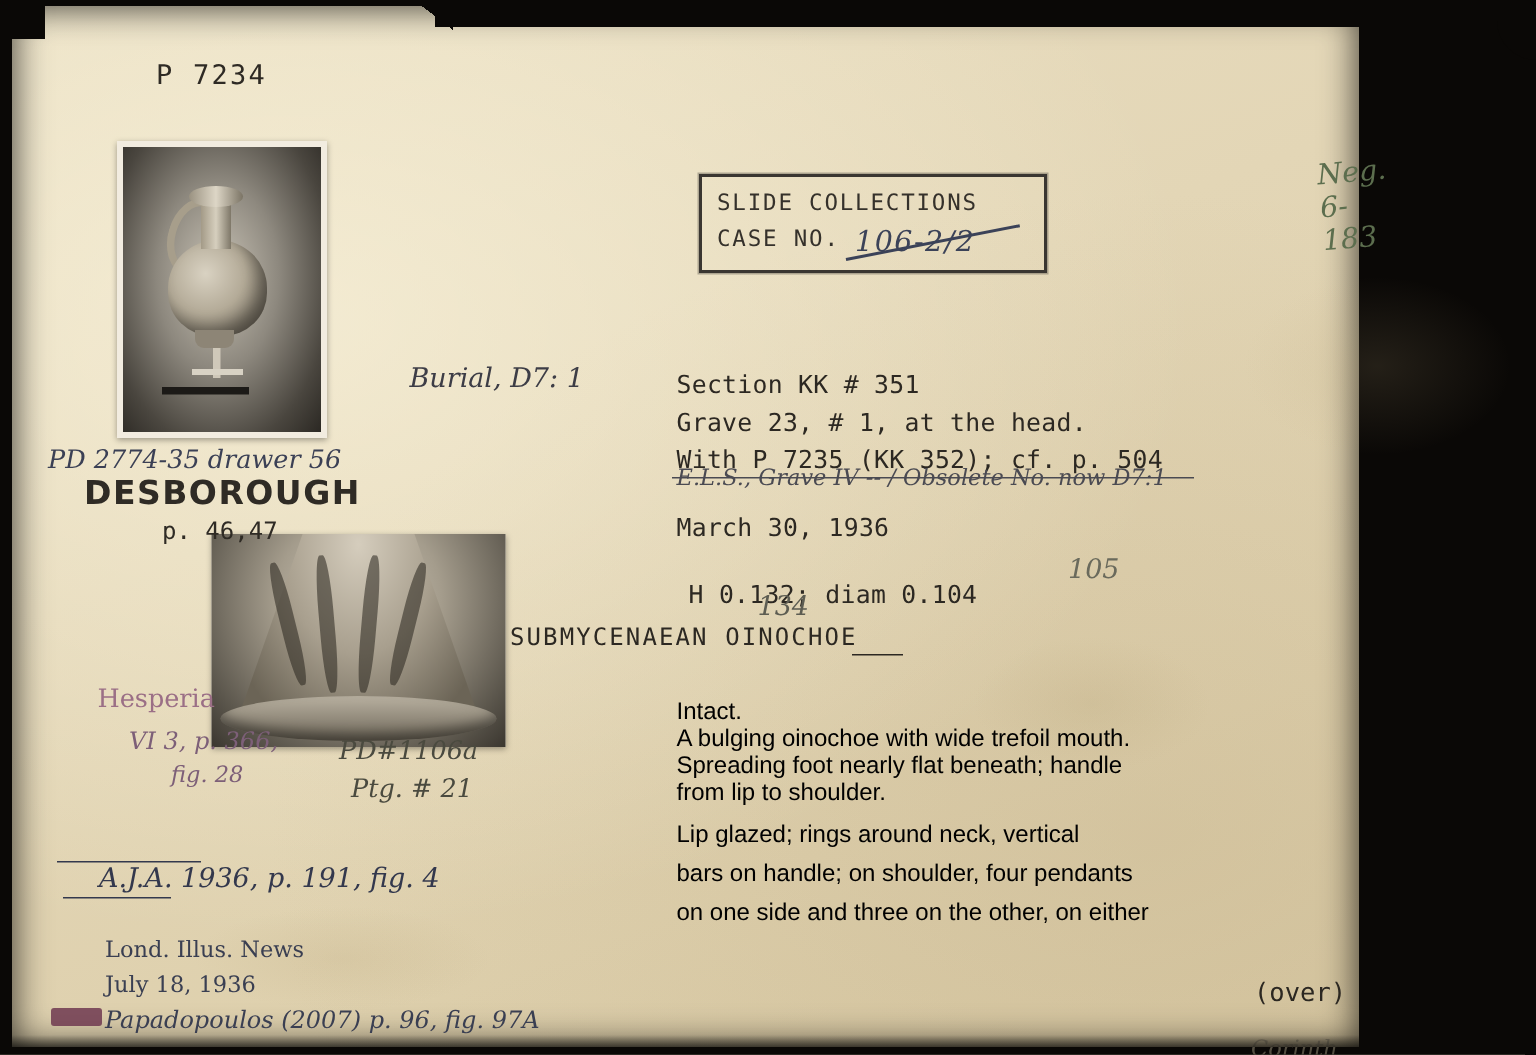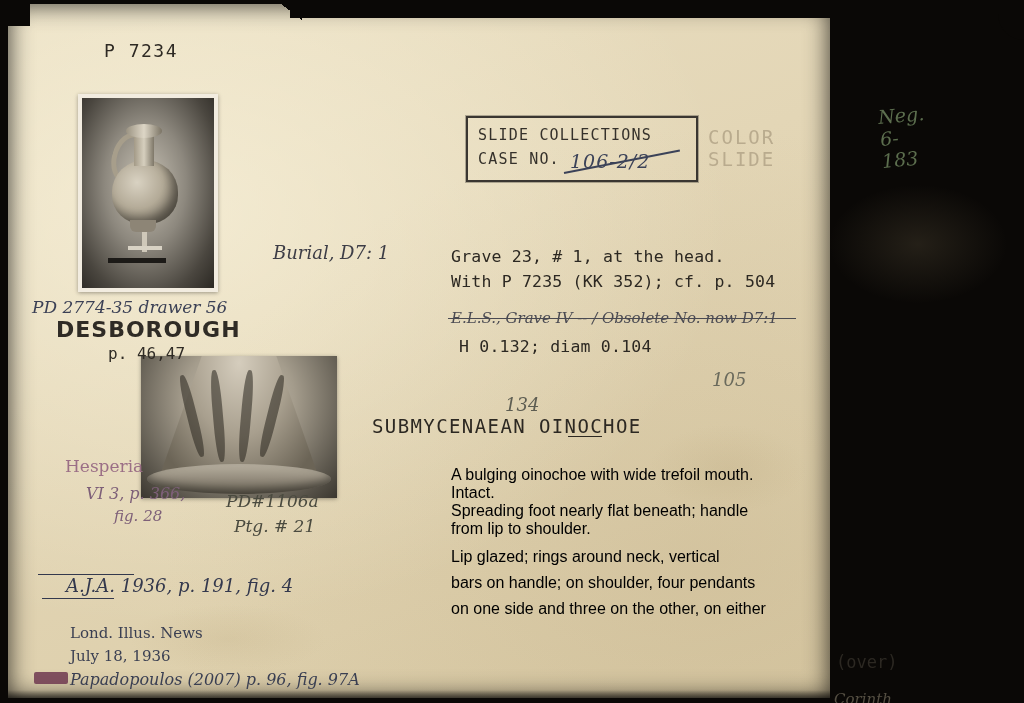--- a/index.html
+++ b/index.html
@@ -17,21 +17,21 @@
     position: relative;
     width: 1024px;
     height: 703px;
     background: #0a0806;
   }
   
   .card {
     position: absolute;
     left: 8px;
     top: 4px;
-    width: 822px;
+    width: 898px;
     height: 694px;
     background: #e8dcbe;
     background-image:
       radial-gradient(ellipse at 20% 30%, rgba(255,250,230,0.55), rgba(255,250,230,0) 60%),
       radial-gradient(ellipse at 85% 80%, rgba(190,170,130,0.30), rgba(190,170,130,0) 55%),
       linear-gradient(160deg, #eadfc2 0%, #e3d6b6 40%, #ded0ad 75%, #d8c9a4 100%);
     box-shadow: 0 0 24px rgba(0,0,0,0.8) inset;
   }
   
   .notch-left {
@@ -305,24 +305,23 @@
     letter-spacing: 0.2px;
     white-space: pre;
   }
   .gap-md { height: 20px; }
 
   #title-line {
     position: absolute;
     left: 332px;
     top: 411px;
     font-family: "DejaVu Sans Mono", monospace;
-    font-size: 19px;
+    font-size: 16px;
     letter-spacing: 1.4px;
     color: #2c2822;
-    padding-left: 32px;
   }
   #title-underline {
     position: absolute;
     left: 560px;
     top: 432px;
     width: 34px;
     height: 1px;
     background: #2c2822;
   }
 
@@ -560,45 +559,46 @@
       </div>
     </div>
 
     <div id="stamp-box">
       <div id="stamp-line1">SLIDE COLLECTIONS</div>
       <div id="stamp-line2">CASE NO.</div>
     </div>
     <div id="stamp-case-value">106-2/2</div>
     <div id="stamp-strike"></div>
 
-    <div id="color-slide">COLOR SLIDE</div>
     <div id="neg-number">Neg. 6-183</div>
 
     <div id="burial-note">Burial, D7: 1</div>
 
     <div id="main-text">
+      <div class="tline">Section KK # 351</div>
       <div class="tline">Grave 23, # 1, at the head.</div>
       <div class="tline">With P 7235 (KK 352); cf. p. 504</div>
       <div class="gap-md"></div>
+      <div class="tline">March 30, 1936</div>
       <div class="gap-md"></div>
       <div class="tline" style="padding-left:8px;">H 0.132; diam 0.104</div>
     </div>
 
     <div id="struck-line">E.L.S., Grave IV -- / Obsolete No. now D7:1</div>
     <div id="struck-rule"></div>
 
     <div id="diam-alt">105</div>
     <div id="h-alt">134</div>
 
     <div id="title-line">SUBMYCENAEAN OINOCHOE</div>
     <div id="title-underline"></div>
 
     <div style="position:absolute; left:443px; top:462px; width:560px;">
+      <div class="tline">Intact.</div>
       <div class="tline">A bulging oinochoe with wide trefoil mouth.</div>
-      <div class="tline">Intact.</div>
       <div class="tline">Spreading foot nearly flat beneath; handle</div>
       <div class="tline">from lip to shoulder.</div>
       <div class="tline" style="margin-top:10px;">Lip glazed; rings around neck, vertical</div>
       <div class="tline" style="margin-top:8px;">bars on handle; on shoulder, four pendants</div>
       <div class="tline" style="margin-top:8px;">on one side and three on the other, on either</div>
     </div>
 
     <div id="over-note">(over)</div>
 
     <div id="pd-drawer" class="ann">PD 2774-35  drawer 56</div>

